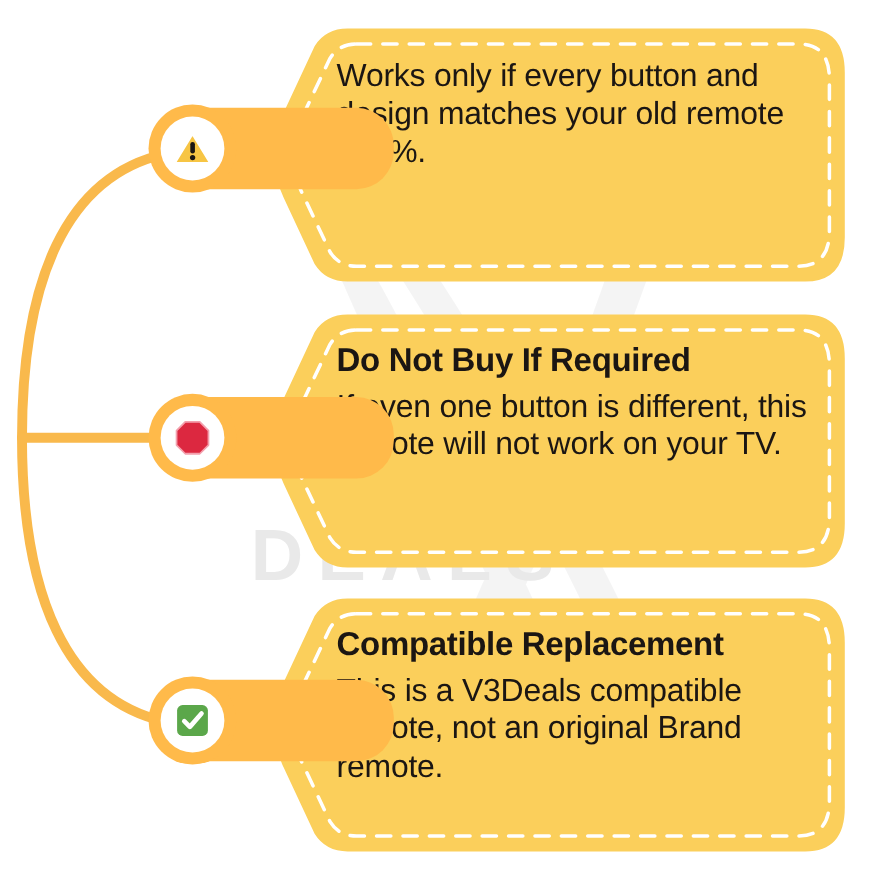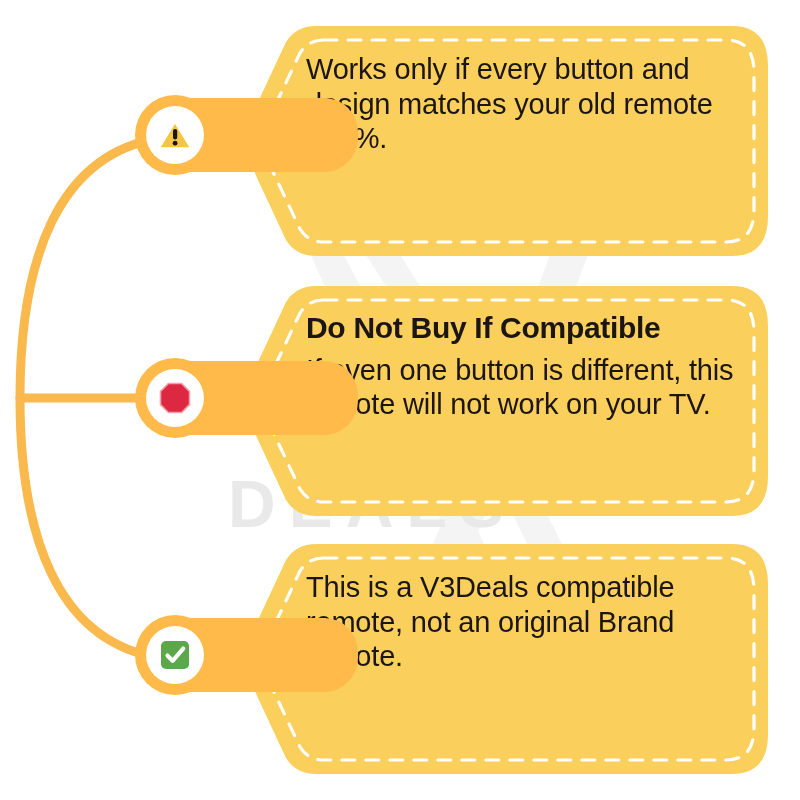--- a/index.html
+++ b/index.html
@@ -107,21 +107,21 @@
   <div class="card" style="left:248px;top:282px;width:524px;height:238px;">
     <svg class="card-shape" viewBox="0 0 524 238" preserveAspectRatio="none">
       <path d="M 68 4 L 484 4 Q 520 4 520 44 L 520 194 Q 520 234 484 234
                L 68 234 Q 48 234 38 218 L 10 158 Q 2 142 2 119
                Q 2 96 10 80 L 38 20 Q 48 4 68 4 Z" fill="#FBCF5B"></path>
       <path d="M 76 18 L 478 18 Q 506 18 506 50 L 506 188 Q 506 220 478 220
                L 76 220 Q 60 220 52 207 L 26 152 Q 19 138 19 119
                Q 19 100 26 86 L 52 31 Q 60 18 76 18 Z" fill="none" stroke="#FFFFFF" stroke-width="3.2" stroke-dasharray="13 11" stroke-linecap="round"></path>
     </svg>
     <div class="card-text">
-      <div class="card-title">Do Not Buy If Compatible</div>
+      <div class="card-title">Do Not Buy If Required</div>
       <div class="card-body">If even one button is different, this remote will not work on your TV.</div>
     </div>
   </div>
 
   <div class="tab" style="left:172px;top:361px;width:186px;height:74px;
        border-top-right-radius:34px;border-bottom-right-radius:34px;"></div>
 
   <div class="badge" style="left:135px;top:358px;">
     <div class="badge-inner"></div>
     <div class="badge-icon">
@@ -135,20 +135,21 @@
   <div class="card" style="left:248px;top:540px;width:524px;height:238px;">
     <svg class="card-shape" viewBox="0 0 524 238" preserveAspectRatio="none">
       <path d="M 68 4 L 484 4 Q 520 4 520 44 L 520 194 Q 520 234 484 234
                L 68 234 Q 48 234 38 218 L 10 158 Q 2 142 2 119
                Q 2 96 10 80 L 38 20 Q 48 4 68 4 Z" fill="#FBCF5B"></path>
       <path d="M 76 18 L 478 18 Q 506 18 506 50 L 506 188 Q 506 220 478 220
                L 76 220 Q 60 220 52 207 L 26 152 Q 19 138 19 119
                Q 19 100 26 86 L 52 31 Q 60 18 76 18 Z" fill="none" stroke="#FFFFFF" stroke-width="3.2" stroke-dasharray="13 11" stroke-linecap="round"></path>
     </svg>
     <div class="card-text">
+      <div class="card-title">Compatible Replacement</div>
       <div class="card-body">This is a V3Deals compatible remote, not an original Brand remote.</div>
     </div>
   </div>
 
   <div class="tab" style="left:172px;top:618px;width:186px;height:74px;
        border-top-right-radius:34px;border-bottom-right-radius:34px;"></div>
 
   <div class="badge" style="left:135px;top:615px;">
     <div class="badge-inner"></div>
     <div class="badge-icon">

